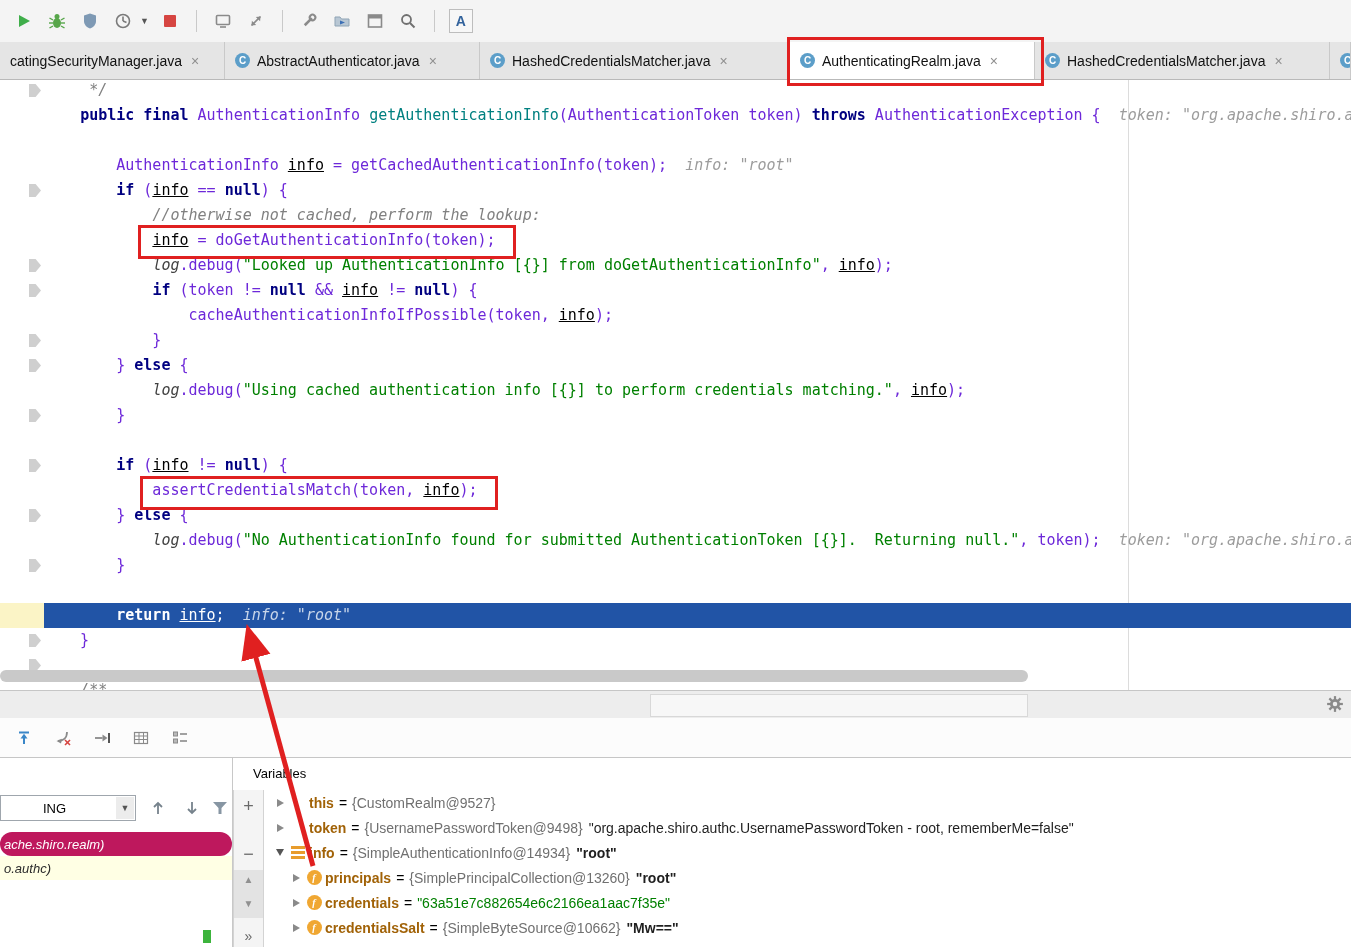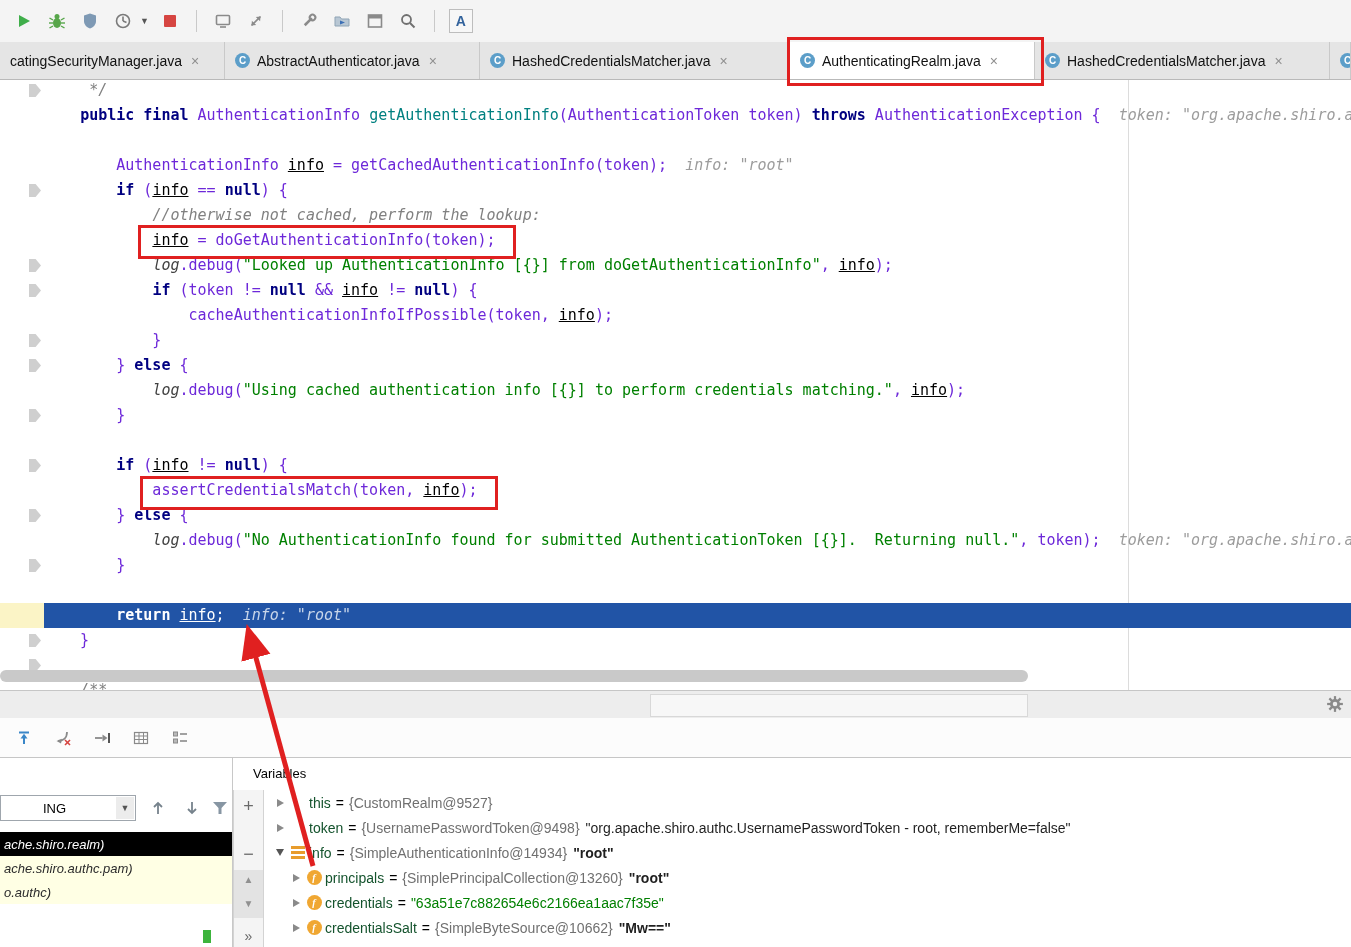--- a/index.html
+++ b/index.html
@@ -64,41 +64,41 @@
     box-sizing:border-box;overflow:hidden;background:#fff;}
   #thread-combo{position:absolute;left:0;top:37px;width:136px;height:26px;background:#fff;
     border:1px solid #9FA6AD;box-sizing:border-box;font-size:13px;display:flex;align-items:center;}
   #thread-combo .txt{padding-left:34px;color:#000;margin-left:8px;}
   #thread-combo .dd{position:absolute;right:1px;top:1px;bottom:1px;width:18px;background:#ECECEC;
     display:flex;align-items:center;justify-content:center;font-size:9px;color:#555;}
   .frm-tb{position:absolute;top:39px;width:24px;height:22px;display:flex;align-items:center;justify-content:center;}
   #frame-rows{position:absolute;left:0;top:74px;right:0;}
   .frame-row{height:24px;display:flex;align-items:center;padding-left:4px;font-size:13px;
     font-style:italic;white-space:nowrap;overflow:hidden;}
-  .frame-row.selected{background:#000000;color:#FFFFFF;}
+  .frame-row.selected{background:#be185d;color:#FFFFFF;border-radius:12px;}
   .frame-row.library{background:#FFFFE4;color:#2B2B2B;}
   #green-marker{position:absolute;left:203px;top:172px;width:8px;height:13px;background:#3CB43C;}
 
   #vars-header{position:absolute;left:233px;top:0;right:0;height:32px;background:#fff;font-size:13px;color:#000;}
   #vars-header span{position:absolute;left:20px;top:8px;}
   #vars-toolbar{position:absolute;left:233px;top:32px;width:31px;height:157px;background:#F4F4F4;
     border-left:1px solid #D3D3D3;border-right:1px solid #D3D3D3;box-sizing:border-box;}
   .vt-btn{position:absolute;left:0;width:100%;text-align:center;color:#6A6A6A;}
   #vt-scroll{position:absolute;left:0;top:80px;width:100%;height:48px;background:#E3E3E3;}
   #vars-tree{position:absolute;left:265px;top:32px;right:0;bottom:0;overflow:hidden;background:#fff;}
   .var-row{height:25px;display:flex;align-items:center;font-size:14px;white-space:nowrap;}
   .tw{width:14px;display:flex;justify-content:center;flex:0 0 auto;}
   .tri-r{width:0;height:0;border-left:7px solid #8a8a8a;border-top:4.5px solid transparent;border-bottom:4.5px solid transparent;}
   .tri-d{width:0;height:0;border-top:7px solid #555;border-left:4.5px solid transparent;border-right:4.5px solid transparent;}
   .icon-slot{width:22px;display:flex;justify-content:center;align-items:center;flex:0 0 auto;}
   .f-icon{width:15px;height:15px;border-radius:50%;background:#F0A732;color:#fff;font-size:10px;
     font-style:italic;font-weight:bold;display:flex;align-items:center;justify-content:center;
     font-family:"Liberation Serif",serif;}
   .stack-icon{width:14px;height:13px;background:repeating-linear-gradient(#E89C2C 0 3px,#FFF 3px 5px);}
-  .var-name{color:#14532d;font-weight:normal;margin-right:5px;}
+  .var-name{color:#a16207;font-weight:bold;margin-right:5px;}
   .var-eq{color:#000;margin-right:5px;}
   .var-ref{color:#707070;margin-right:6px;}
   .var-preview{color:#1F1F1F;}
   .var-preview.bold{font-weight:bold;}
   .var-preview.string{color:#008000;}
 
   
   .anno-box{position:absolute;border:3px solid #E02020;z-index:40;background:transparent;}
   #arrow-svg{position:absolute;left:0;top:0;width:1351px;height:947px;z-index:50;pointer-events:none;}
 </style>
@@ -324,23 +324,20 @@
       <div class="frm-tb" style="left:208px;">
         <svg width="18" height="16">
             <polygon points="2,2 16,2 10.5,8 10.5,14 7.5,14 7.5,8" fill="#8796A3"></polygon>
           </svg>
       </div>
       <div id="frame-rows">
           <div class="frame-row selected">
             <span>ache.shiro.realm)</span>
           </div>
           <div class="frame-row library">
-            <span>ache.shiro.authc.pam)</span>
-          </div>
-          <div class="frame-row library">
             <span>o.authc)</span>
           </div>
         </div>
       <div id="green-marker"></div>
     </div>
 
     <div id="vars-header">
       <span>Variables</span>
     </div>
 

